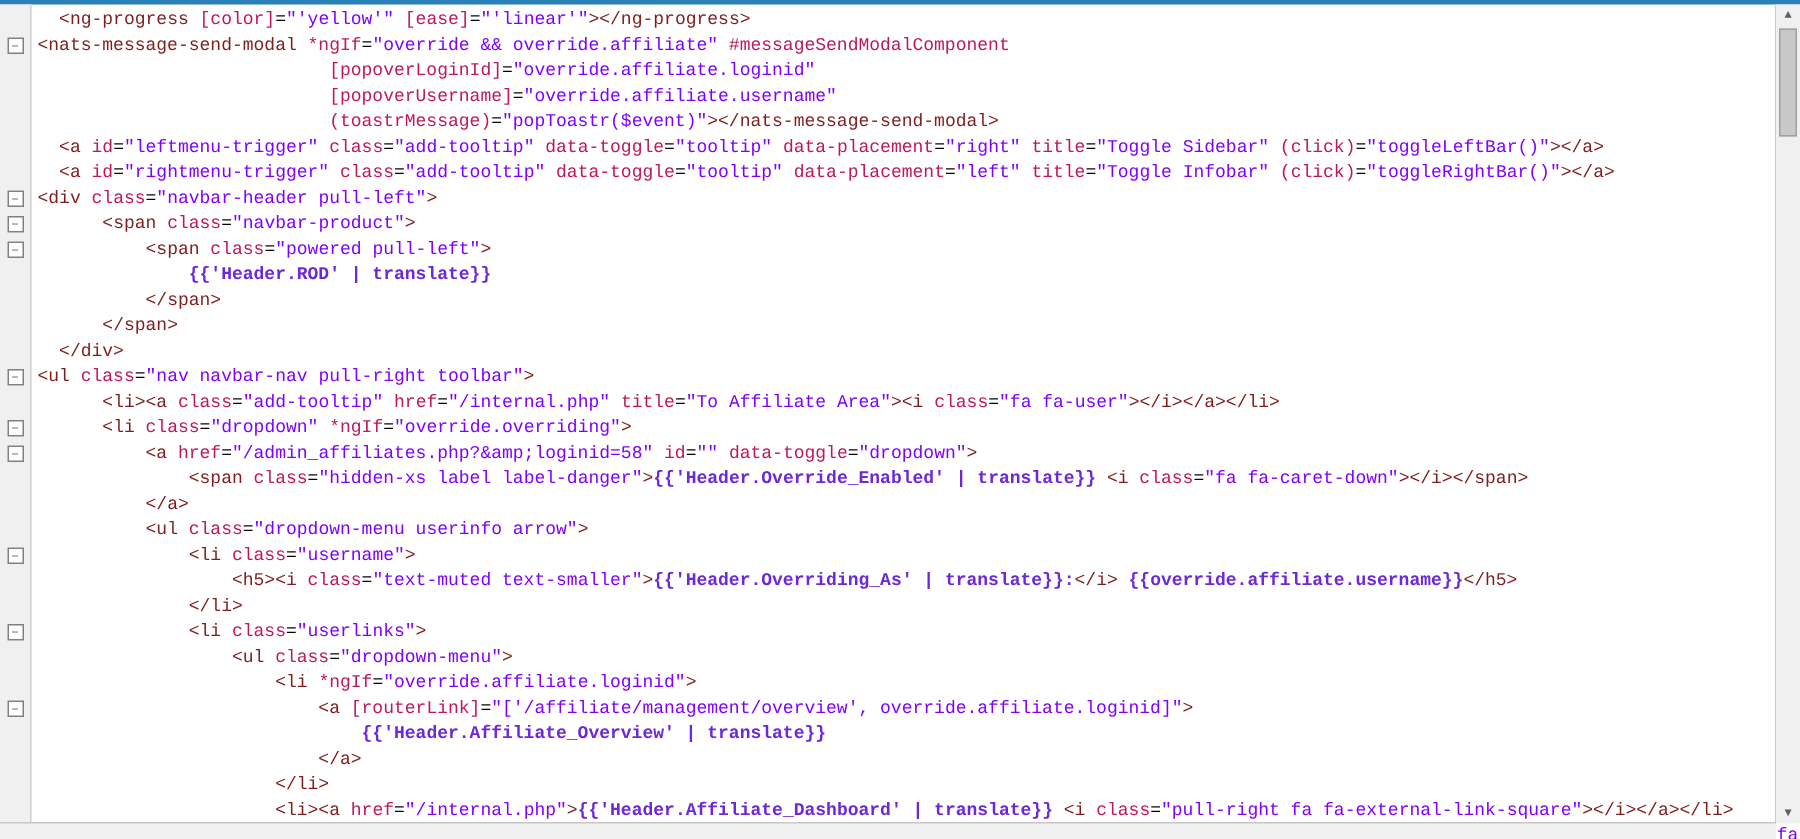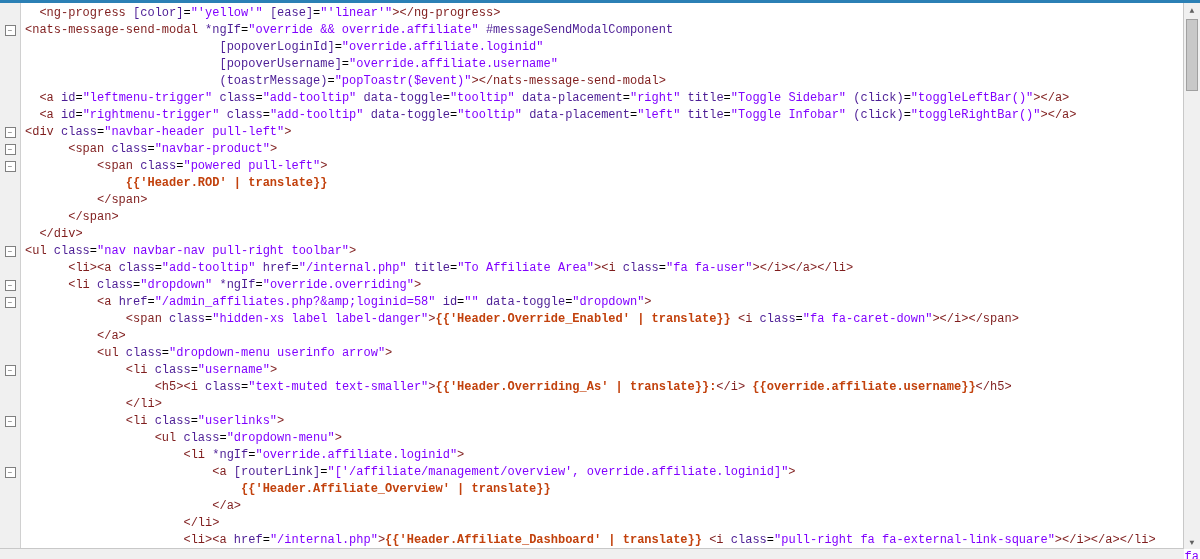--- a/index.html
+++ b/index.html
@@ -51,23 +51,23 @@
   }
   .code {
     padding-top: 2px;
     padding-left: 4px;
   }
   .code-line {
     height: 17px;
     white-space: pre;
   }
   .t-tag    { color: #7f1d1d; }
-  .t-attr   { color: #4c1d95; }
+  .t-attr   { color: #be185d; }
   .t-val    { color: #8000ff; }
-  .t-text   { color: #c2410c; font-weight: bold; }
+  .t-text   { color: #6d28d9; font-weight: bold; }
   .t-eq     { color: #000000; }
   .scrollbar-v {
     position: fixed;
     right: 0;
     top: 3px;
     bottom: 10px;
     width: 16px;
     background: #f0f0f0;
     border-left: 1px solid #c8c8c8;
   }

